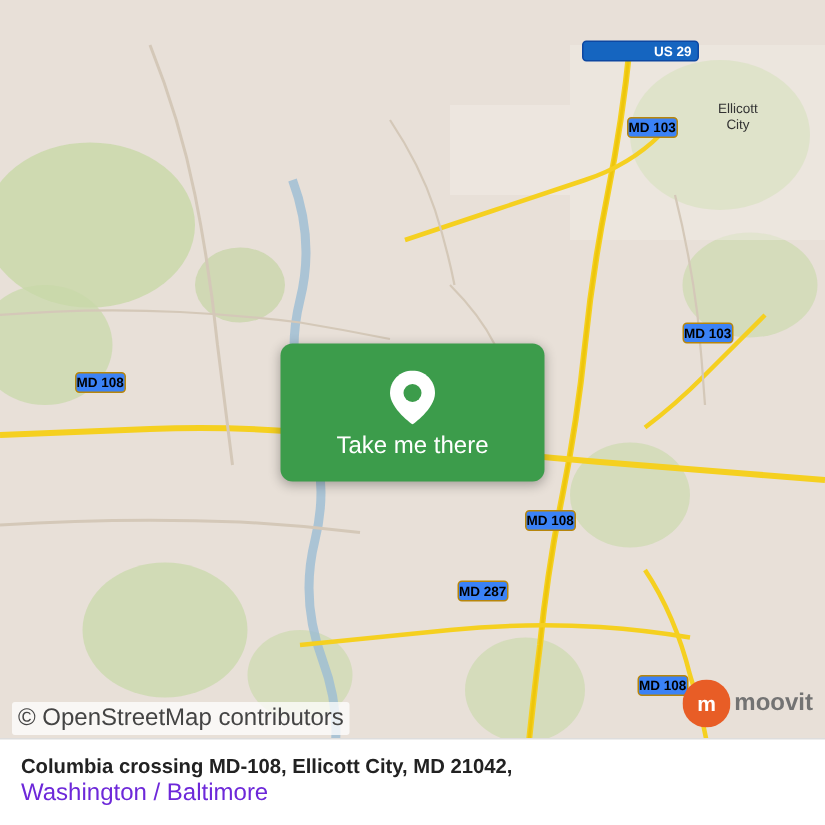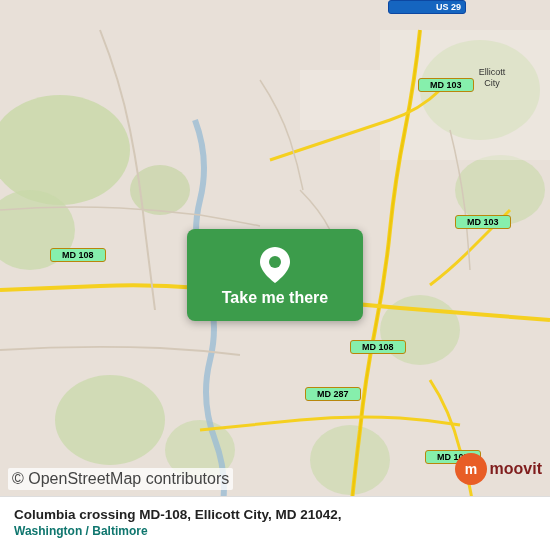--- a/index.html
+++ b/index.html
@@ -40,23 +40,22 @@
     }
 
     .location-title {
       font-size: 13.5px;
       font-weight: bold;
       color: #222;
       margin-bottom: 2px;
     }
 
     .location-subtitle {
-      font-size: 12px;
-      color: #0f766e;
-      font-weight: bold;
+      font-size: 16px;
+      color: #6d28d9;
     }
 
     .osm-credit {
       position: absolute;
       bottom: 60px;
       left: 8px;
       font-size: 16px;
       color: #444;
       background: rgba(255,255,255,0.75);
       padding: 2px 4px;
@@ -80,21 +79,21 @@
       position: absolute;
       top: 50%;
       left: 50%;
       transform: translate(-50%, -50%);
       background: #3c9c4b;
       color: white;
       border: none;
       border-radius: 8px;
       padding: 18px 30px 14px 30px;
       font-size: 16px;
-      font-weight: 700;
+      font-weight: 400;
       cursor: pointer;
       z-index: 8;
       display: flex;
       flex-direction: column;
       align-items: center;
       gap: 6px;
       min-width: 176px;
       box-shadow: 0 2px 8px rgba(0,0,0,0.3);
     }
 
@@ -102,26 +101,26 @@
       width: 36px;
       height: 36px;
       display: flex;
       align-items: center;
       justify-content: center;
     }
 
     
     .road-label {
       position: absolute;
-      background: #86efac;
+      background: #3b82f6;
       border: 1px solid #b8860b;
       border-radius: 3px;
       font-size: 9px;
       font-weight: bold;
-      padding: 1px 11px;
+      padding: 1px 0;
       color: #000;
       z-index: 5;
     }
 
     .road-label-blue {
       background: #1565c0;
       border: 1px solid #0d47a1;
       color: #fff;
       border-radius: 3px;
       font-size: 9px;
@@ -172,21 +171,21 @@
     <path d="M 0 320 Q 80 315 160 318 Q 200 320 240 325" stroke="#d4c8b8" stroke-width="2" fill="none"></path>
     <path d="M 300 160 Q 320 180 330 200 Q 340 220 345 250 Q 350 270 355 290" stroke="#d4c8b8" stroke-width="1.5" fill="none"></path>
     <path d="M 0 180 Q 60 175 120 178 Q 160 180 200 185 Q 230 190 260 196" stroke="#d4c8b8" stroke-width="1.5" fill="none"></path>
     <path d="M 450 100 Q 460 140 465 180 Q 468 210 470 240" stroke="#d4c8b8" stroke-width="1.5" fill="none"></path>
     <path d="M 260 50 Q 280 80 290 110 Q 298 135 303 160" stroke="#d4c8b8" stroke-width="1.5" fill="none"></path>
 
     <text x="492" y="45" font-size="9" fill="#333" font-family="Arial" text-anchor="middle">Ellicott</text>
     <text x="492" y="56" font-size="9" fill="#333" font-family="Arial" text-anchor="middle">City</text>
   </svg>
 
-  <div class="road-label-blue" style="top:0; left:388px;padding-left:47px;">US 29</div>
+  <div class="road-label-blue" style="top:27px; left:388px;padding-left:47px;">US 29</div>
 
   <div class="road-label" style="top:78px; left:418px;">MD 103</div>
 
   <div class="road-label" style="top:215px; left:455px;">MD 103</div>
 
   <div class="road-label" style="top:248px; left:50px;">MD 108</div>
 
   <div class="road-label" style="top:285px; left:210px;">MD 108</div>
 
   <div class="road-label" style="top:340px; left:350px;">MD 108</div>
@@ -207,21 +206,21 @@
 
   <div class="osm-credit">
     <span>© OpenStreetMap contributors</span>
   </div>
 
   <div class="moovit-logo">
     <svg width="32" height="32" viewBox="0 0 32 32">
       <circle cx="16" cy="16" r="16" fill="#e85d26"></circle>
       <text x="16" y="21" font-size="14" font-weight="bold" fill="white" text-anchor="middle" font-family="Arial">m</text>
     </svg>
-    <span style="font-size:16px; font-weight:bold; color:#7f1d1d; font-family:Arial;">moovit</span>
+    <span style="font-size:16px; font-weight:bold; color:#737373; font-family:Arial;">moovit</span>
   </div>
 
   <div class="location-card">
     <div class="location-title">Columbia crossing MD-108, Ellicott City, MD 21042,</div>
     <div class="location-subtitle">Washington / Baltimore</div>
   </div>
 
 </div>
 
 </body></html>

